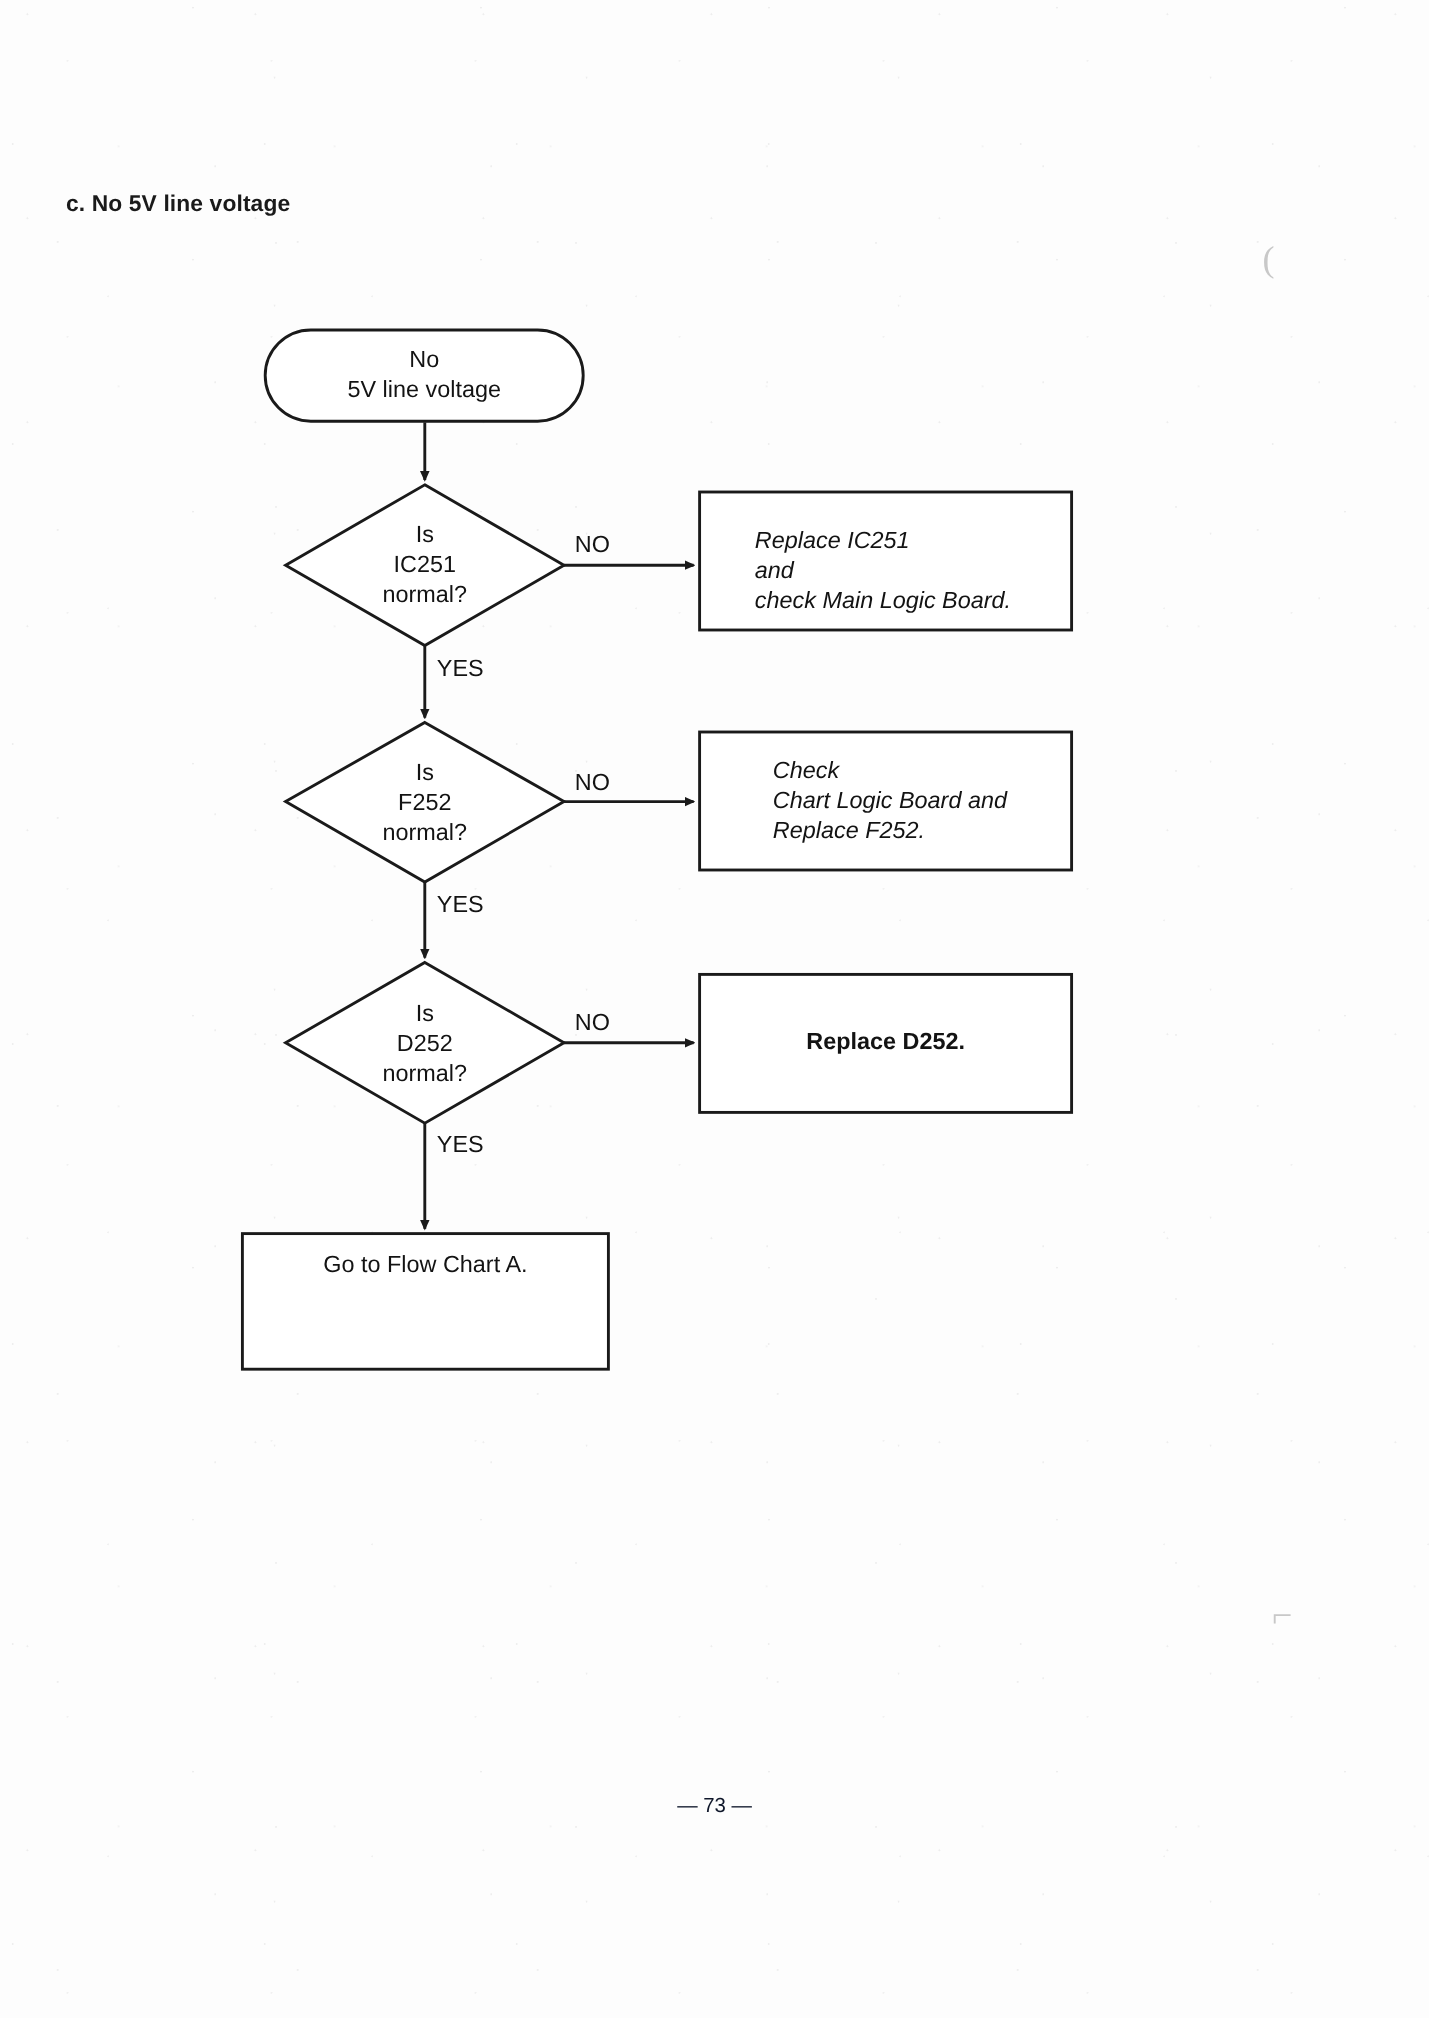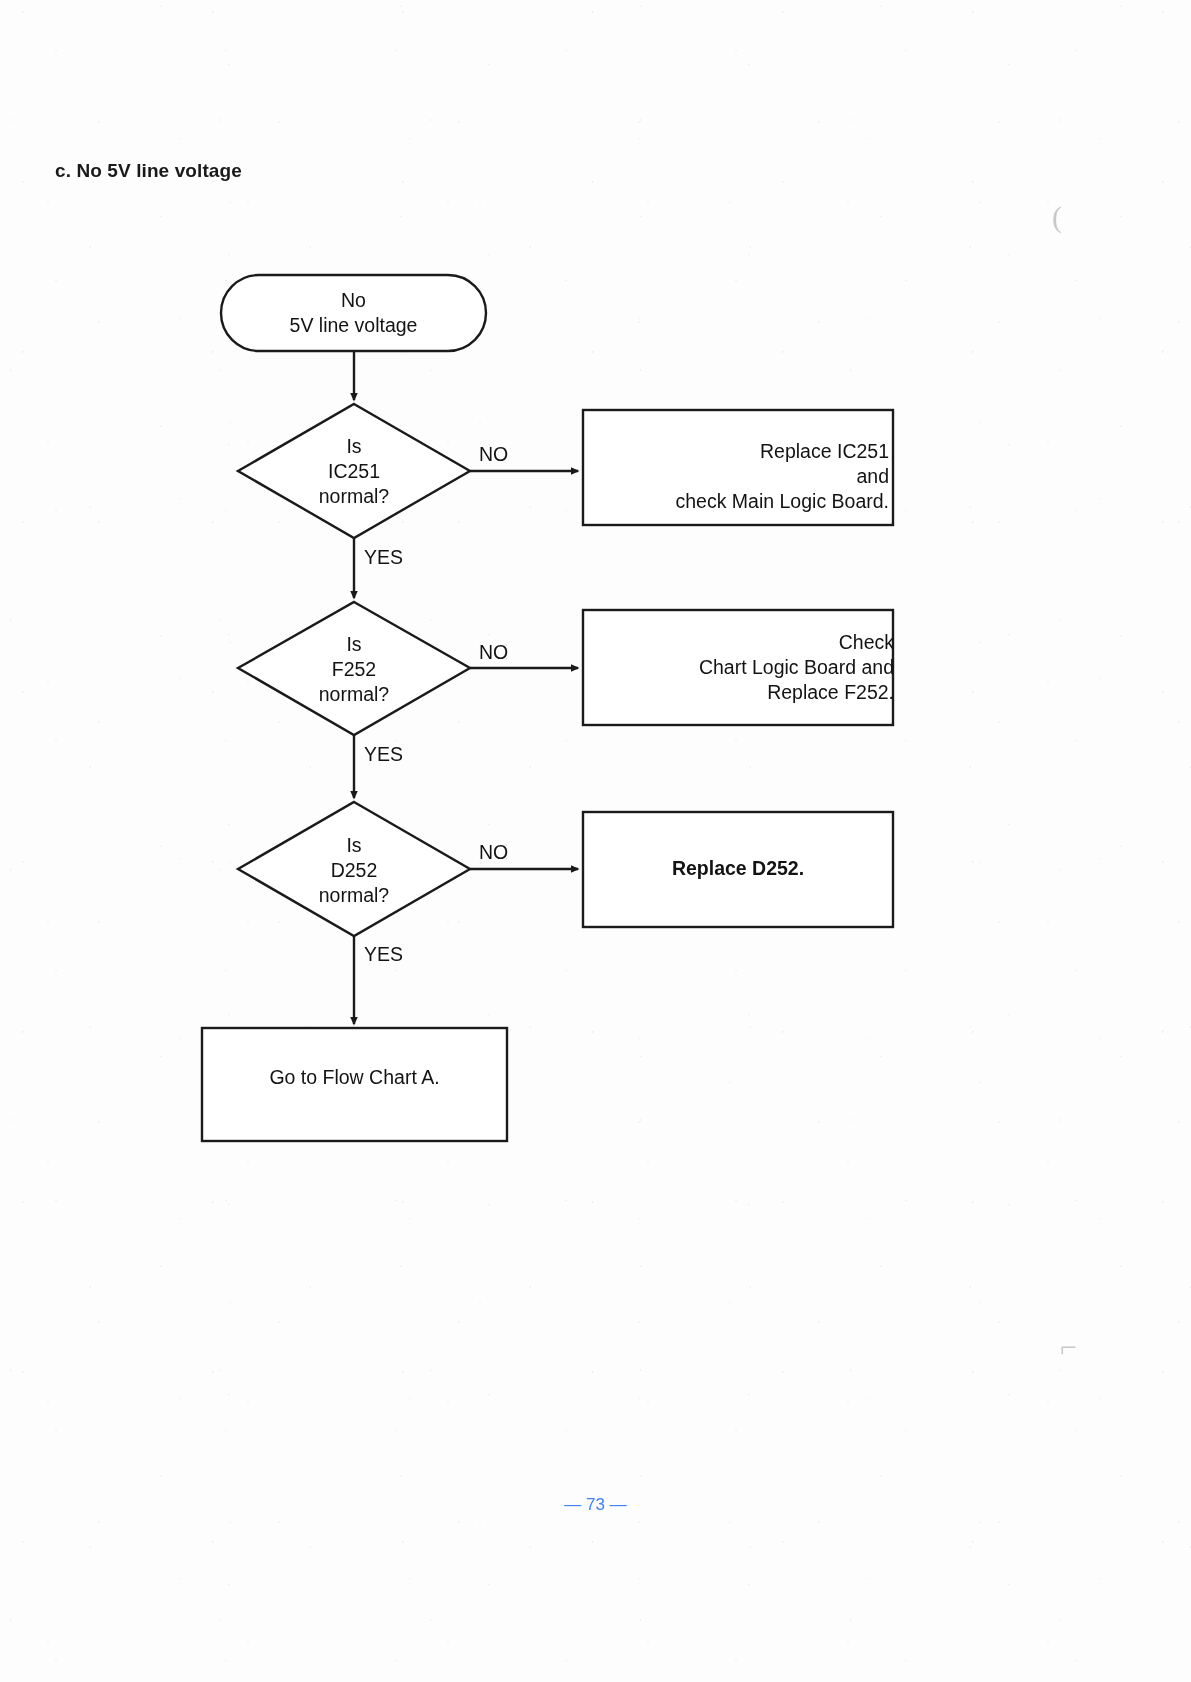--- a/index.html
+++ b/index.html
@@ -60,37 +60,37 @@
   }
 
   .node-text {
     position: absolute;
     font-size: 19.5px;
     line-height: 25px;
     color: #131313;
     white-space: pre-line;
   }
   .node-text.center { text-align: center; }
-  .node-text.left   { text-align: right; }
+  .node-text.left   { text-align: left; font-style: italic; }
 
   .edge-label {
     position: absolute;
     font-size: 19.5px;
     color: #131313;
     white-space: nowrap;
   }
 
   .footer {
     position: absolute;
     left: 0;
     right: 0;
     top: 1495px;
     text-align: center;
     font-size: 17px;
-    color: #3b82f6;
+    color: #0f172a;
   }
 
   .corner-mark {
     position: absolute;
     color: #c8c8c8;
     font-size: 30px;
     font-family: "Liberation Serif", serif;
   }
 </style>
 </head>
@@ -158,21 +158,21 @@
   <div class="node-text left" style="left:644px; top:630px; width:250px;">Check
 Chart Logic Board and
 Replace F252.</div>
 
   <div class="node-text center" style="left:254px; top:833px; width:200px;">Is
 D252
 normal?</div>
 
   <div class="node-text center" style="left:583px; top:856px; width:310px;font-weight:bold;">Replace D252.</div>
 
-  <div class="node-text center" style="left:202px; top:1065px; width:305px;">Go to Flow Chart A.</div>
+  <div class="node-text center" style="left:202px; top:1042px; width:305px;">Go to Flow Chart A.</div>
 
   <div class="edge-label" style="left:479px; top:443px;">NO</div>
   <div class="edge-label" style="left:479px; top:641px;">NO</div>
   <div class="edge-label" style="left:479px; top:841px;">NO</div>
 
   <div class="edge-label" style="left:364px; top:546px;">YES</div>
   <div class="edge-label" style="left:364px; top:743px;">YES</div>
   <div class="edge-label" style="left:364px; top:943px;">YES</div>
 
   <div class="corner-mark" style="left:1052px; top:200px;">(</div>

